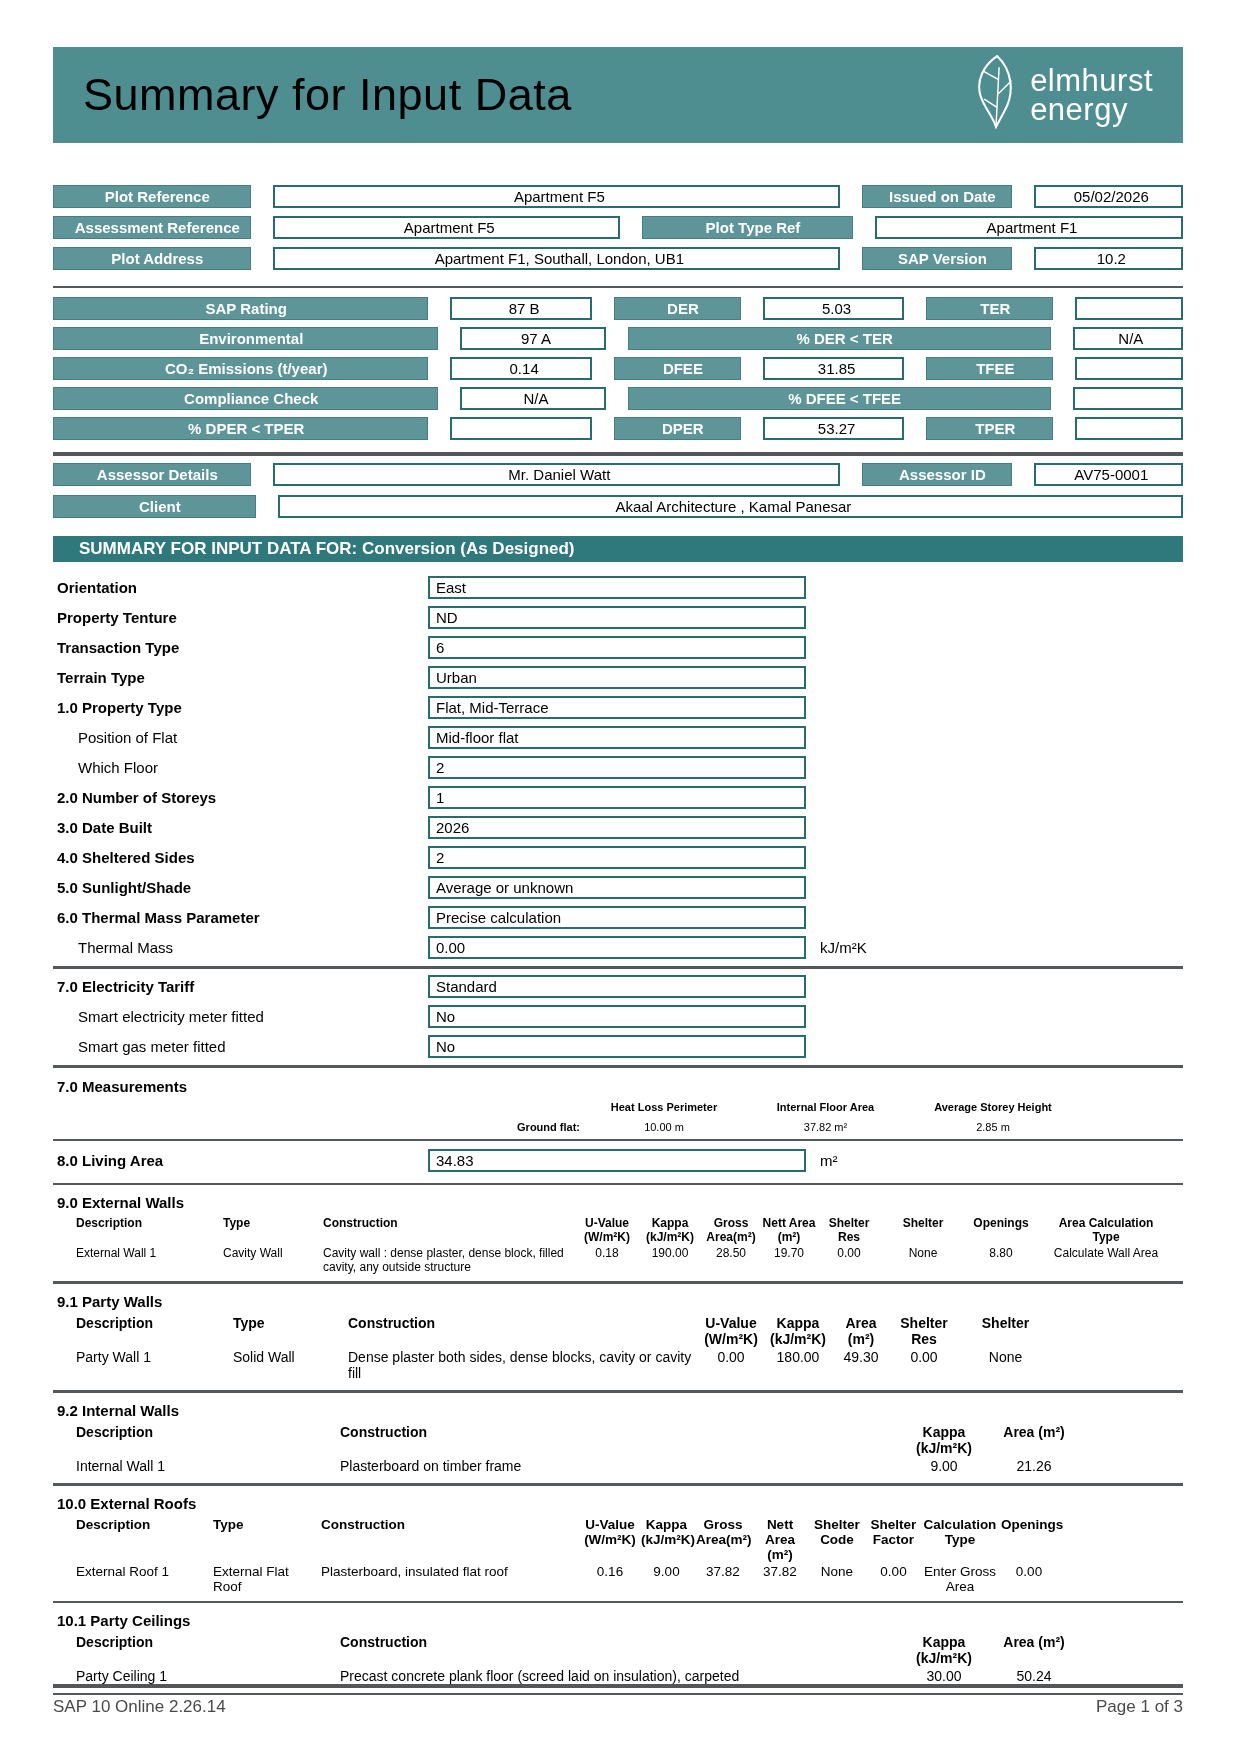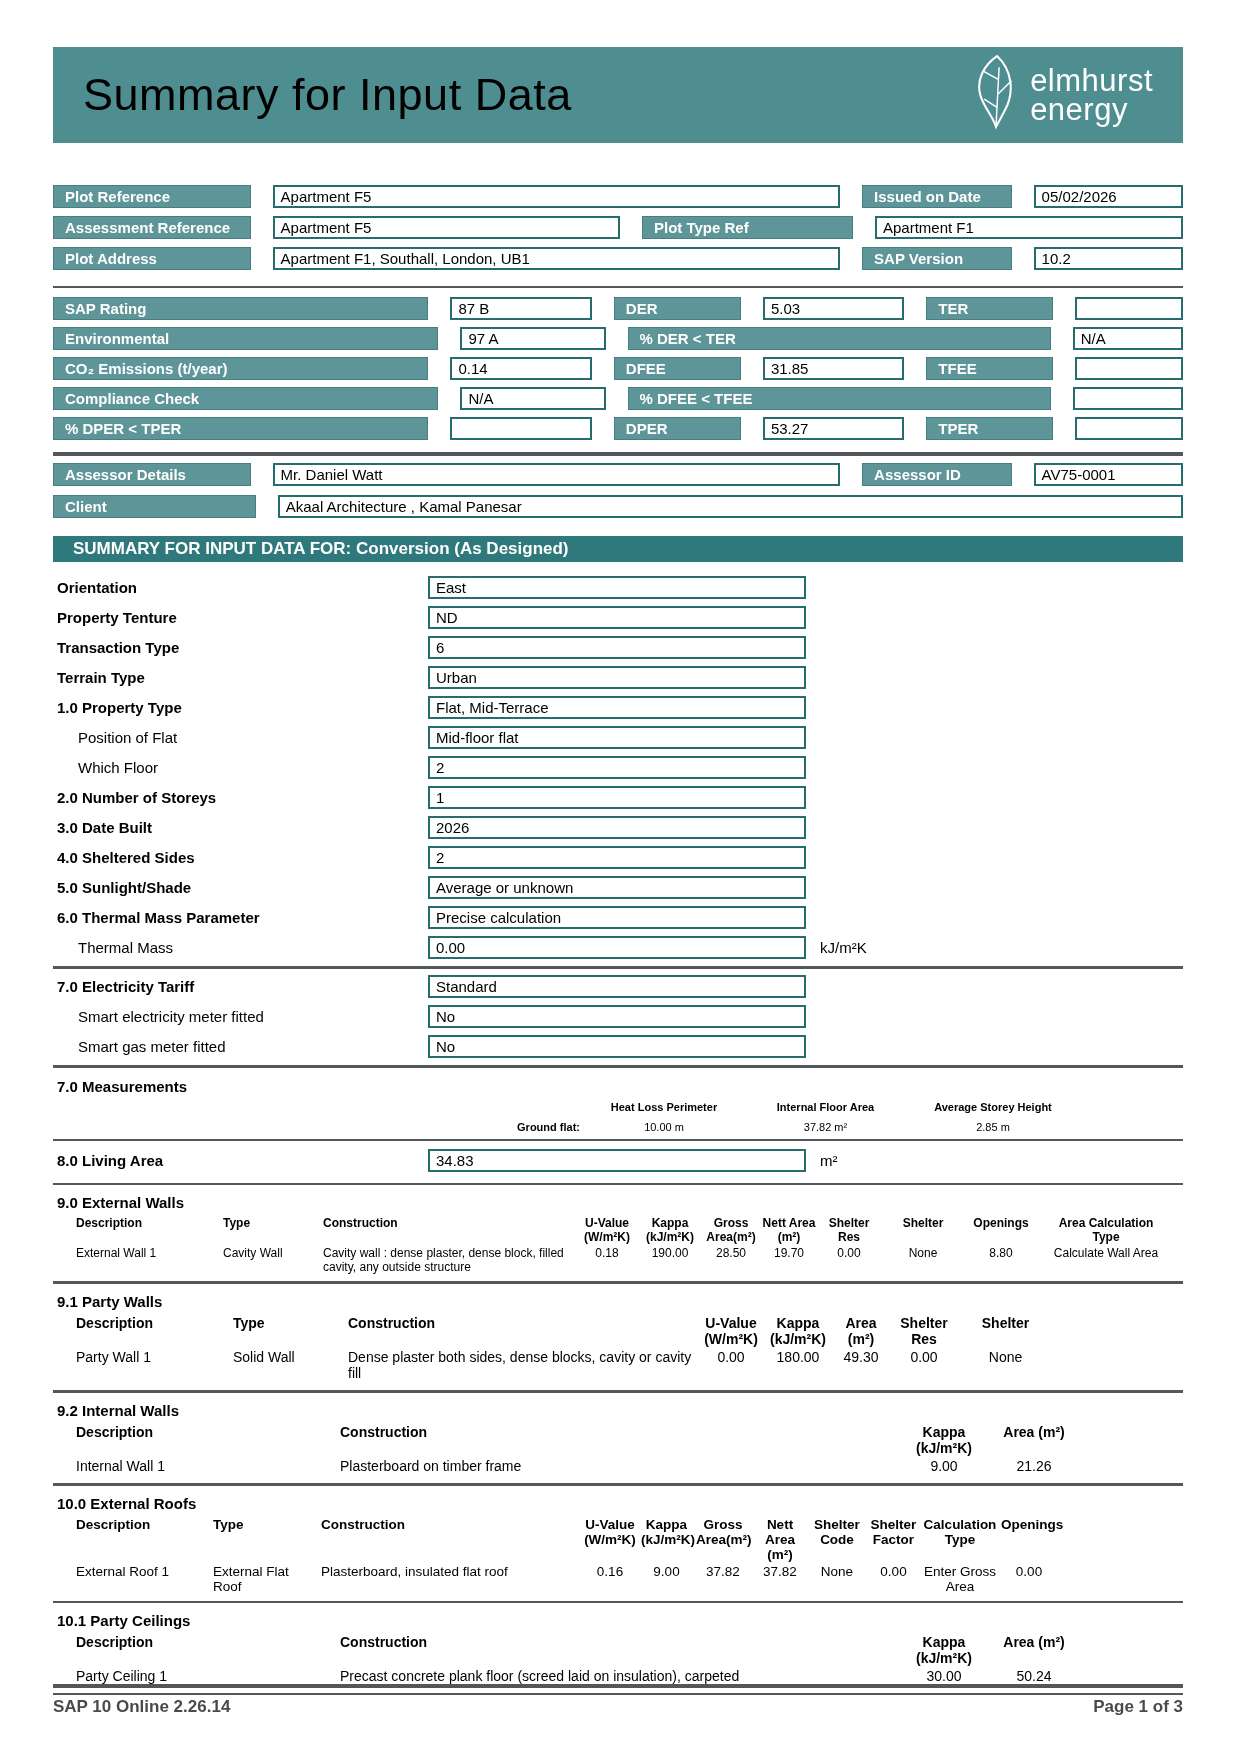--- a/index.html
+++ b/index.html
@@ -13,42 +13,42 @@
   .banner{
     margin-top:47px;height:96px;background:#4e8e91;
     display:flex;align-items:center;justify-content:space-between;
     padding:0 30px 0 30px;box-sizing:border-box;
   }
   .banner-title{font-size:45px;color:#000000;letter-spacing:.5px;}
   .logo{display:flex;align-items:center;gap:12px;}
   .logo-text{color:#fff;font-size:31px;line-height:.95;letter-spacing:.5px;}
 
   
-  .irow{display:flex;gap:22px;margin-bottom:8px;height:23px;}
+  .irow{display:flex;gap:22px;margin-bottom:8px;height:23px;text-align:center;}
   .ratings .irow,.fields .irow{margin-bottom:7px;}
   .chip{
     background:#5e9598;border:1px solid #457f82;color:#fff;font-weight:bold;
     font-size:15px;line-height:21px;padding-left:11px;box-sizing:border-box;height:23px;
   }
   .vbox{
     background:#fff;border:2px solid #276d70;font-size:15px;line-height:19px;
     padding-left:6px;box-sizing:border-box;height:23px;white-space:nowrap;overflow:hidden;
   }
   .w111{width:111px}.w131{width:131px}.w146{width:146px}.w155{width:155px}
   .w205{width:205px}.w219{width:219px}.w320{width:320px}.w361{width:361px}
   .w378{width:378px}.w420{width:388px}.w426{width:426px}.w590{width:590px}.w916{width:916px}
 
   .ratings{margin-top:9px}
   .ratings .irow{margin-bottom:7px}
   .assessor{margin-top:7px}
   .assessor .irow{margin-bottom:9px}
 
   .section-bar{
     margin-top:18px;height:26px;background:#2f787b;color:#fff;font-weight:bold;
-    font-size:17px;line-height:26px;padding-left:20px;box-sizing:border-box;
+    font-size:17px;line-height:26px;padding-left:26px;box-sizing:border-box;
   }
 
   
   .fields{margin-top:14px}
   .frow{display:flex;align-items:center;height:23px;margin-bottom:7px;}
   .flabel{width:375px;font-weight:bold;font-size:15px;padding-left:4px;box-sizing:border-box;}
   .findent{padding-left:25px;font-weight:normal;}
   .funit{margin-left:14px;font-size:15px;}
 
   
@@ -68,21 +68,21 @@
   .tbl > div{padding:1px 2px;box-sizing:border-box;}
   .th{font-weight:bold;}
   .sub{font-weight:bold;white-space:pre-line;}
   .padl{padding-left:23px !important;}
   .ew{grid-template-columns:168px 100px 255px 62px 64px 58px 58px 62px 86px 70px 140px;font-size:12px;}
   .pw{grid-template-columns:178px 115px 352px 66px 68px 58px 68px 95px;font-size:14px;}
   .iw{grid-template-columns:285px 565px 82px 98px;font-size:14px;}
   .roof{grid-template-columns:158px 108px 262px 58px 55px 58px 56px 58px 55px 78px 60px;font-size:13.5px;}
 
   
-  .footer{position:absolute;left:53px;right:58px;top:1684px;font-weight:bold;}
+  .footer{position:absolute;left:53px;right:58px;top:1684px;}
   .footer-row{display:flex;justify-content:space-between;margin-top:9px;font-size:17px;color:#4a4a4a;}
 </style>
 </head>
 <body>
 
 <div class="content">
 
   <div class="banner">
     <div class="banner-title">Summary for Input Data</div>
     <div class="logo">

